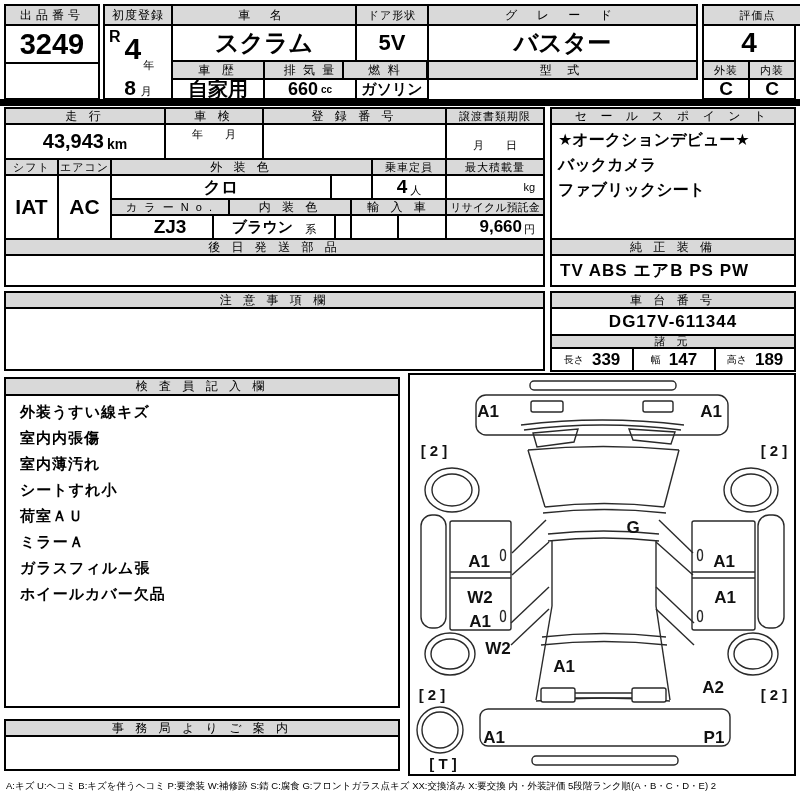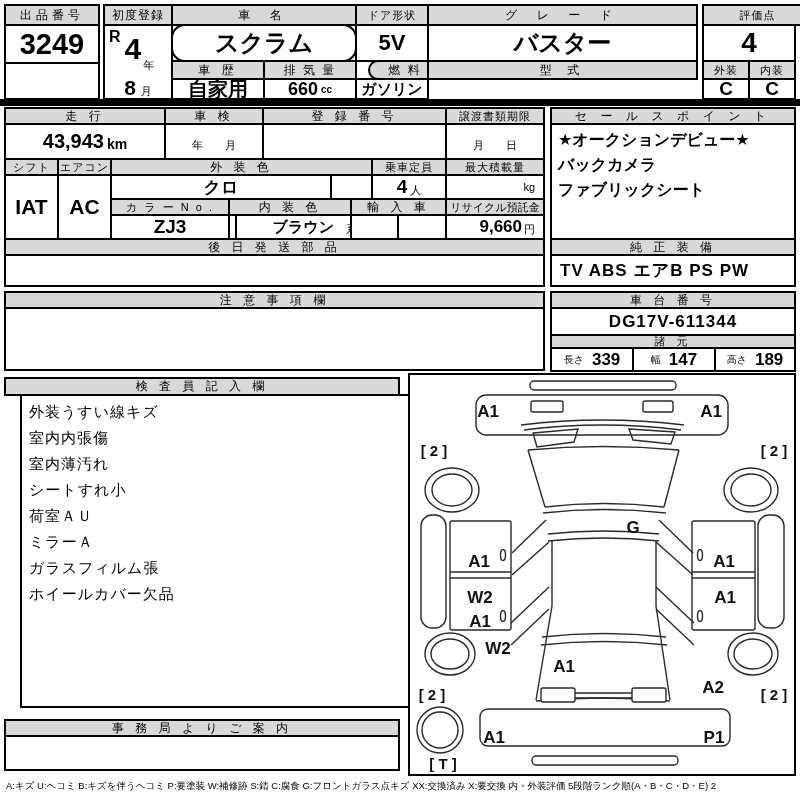--- a/index.html
+++ b/index.html
@@ -4,21 +4,21 @@
 <style>
   html,body{margin:0;padding:0;background:#fff;}
   #sheet{position:relative;width:800px;height:800px;background:#fff;overflow:hidden;
          font-family:"Liberation Sans","DejaVu Sans",sans-serif;color:#000;}
   .c{position:absolute;box-sizing:border-box;border:2px solid #000;background:#fff;}
   .h{background:#d9d9d9;display:flex;align-items:center;justify-content:center;
      font-size:12px;letter-spacing:4px;white-space:nowrap;overflow:hidden;}
   .h.sm{font-size:11px;letter-spacing:1px;}
   .v{display:flex;align-items:center;justify-content:center;font-weight:bold;white-space:nowrap;overflow:hidden;}
   .unit{font-weight:bold;font-size:11px;margin-left:3px;}
-  .lines{padding:3px 7px;font-weight:normal;font-size:15px;line-height:26px;letter-spacing:1px;margin-left:16px;}
+  .lines{padding:3px 14px;font-weight:bold;font-size:15px;line-height:26px;letter-spacing:1px;}
   .salespt{padding:2px 6px;font-weight:bold;font-size:16px;line-height:25px;}
   .blackband{position:absolute;background:#000;}
   .rightal{justify-content:flex-end;padding-right:8px;}
   .leftal{justify-content:flex-start;padding-left:8px;}
   svg text{font-family:"Liberation Sans","DejaVu Sans",sans-serif;font-weight:bold;fill:#111;}
   .legend{position:absolute;font-size:9.5px;letter-spacing:0px;white-space:nowrap;}
 </style>
 </head>
 <body>
 
@@ -35,32 +35,32 @@
       <span style="font-weight:bold;font-size:30px;margin:4px 2px 0 4px;">4</span>
       <span style="font-size:11px;margin-top:30px;">年</span>
     </div>
     <div style="display:flex;align-items:center;justify-content:center;height:28px;">
       <span style="font-weight:bold;font-size:21px;">8</span>
       <span style="font-size:11px;margin-left:5px;margin-top:6px;">月</span>
     </div>
   </div>
 
   <div class="c h" style="left:171px;top:4px;width:186px;height:22px;letter-spacing:8px;">車 名</div>
-  <div class="c v" style="left:171px;top:24px;width:186px;height:38px;font-size:24px;border-radius:14px;">スクラム</div>
+  <div class="c v" style="left:171px;top:24px;width:186px;height:38px;font-size:24px;">スクラム</div>
   <div class="c h" style="left:171px;top:60px;width:94px;height:20px;">車 歴</div>
   <div class="c h" style="left:263px;top:60px;width:94px;height:20px;letter-spacing:2px;">排 気 量</div>
   <div class="c v" style="left:171px;top:78px;width:94px;height:22px;font-size:20px;">自家用</div>
   <div class="c v" style="left:263px;top:78px;width:94px;height:22px;font-size:18px;">
     <span>660</span>
     <span class="unit" style="font-size:10px;">cc</span>
   </div>
 
   <div class="c h sm" style="left:355px;top:4px;width:74px;height:22px;">ドア形状</div>
   <div class="c v" style="left:355px;top:24px;width:74px;height:38px;font-size:22px;">5V</div>
-  <div class="c h" style="left:368px;top:60px;width:74px;height:20px;letter-spacing:2px;border-radius:10px;">燃 料</div>
+  <div class="c h" style="left:342px;top:60px;width:86px;height:20px;letter-spacing:2px;">燃 料</div>
   <div class="c v" style="left:355px;top:78px;width:74px;height:22px;font-size:15px;">ガソリン</div>
 
   <div class="c h" style="left:427px;top:4px;width:271px;height:22px;letter-spacing:8px;">グ レ ー ド</div>
   <div class="c v" style="left:427px;top:24px;width:271px;height:38px;font-size:24px;">バスター</div>
   <div class="c h" style="left:427px;top:60px;width:271px;height:20px;letter-spacing:6px;">型 式</div>
 
   <div class="c h sm" style="left:702px;top:4px;width:111px;height:22px;">評価点</div>
   <div class="c v" style="left:702px;top:24px;width:94px;height:38px;font-size:28px;">4</div>
   <div class="c h sm" style="left:702px;top:60px;width:48px;height:20px;">外装</div>
   <div class="c h sm" style="left:748px;top:60px;width:48px;height:20px;">内装</div>
@@ -71,21 +71,21 @@
 
   <div class="c h" style="left:4px;top:107px;width:162px;height:18px;">走 行</div>
   <div class="c h" style="left:164px;top:107px;width:100px;height:18px;">車 検</div>
   <div class="c h" style="left:262px;top:107px;width:185px;height:18px;">登 録 番 号</div>
   <div class="c h sm" style="left:445px;top:107px;width:100px;height:18px;">譲渡書類期限</div>
 
   <div class="c v" style="left:4px;top:123px;width:162px;height:37px;font-size:20px;text-align:right;">
     <span>43,943</span>
     <span class="unit" style="font-size:14px;margin-top:4px;">km</span>
   </div>
-  <div class="c v" style="left:164px;top:123px;width:100px;height:37px;font-size:11px;font-weight:normal;align-items:flex-end;padding-bottom:5px;">年　　月</div>
+  <div class="c v" style="left:164px;top:123px;width:100px;height:37px;font-size:11px;font-weight:normal;align-items:flex-end;padding-bottom:16px;">年　　月</div>
   <div class="c" style="left:262px;top:123px;width:185px;height:37px;"></div>
   <div class="c v" style="left:445px;top:123px;width:100px;height:37px;font-size:11px;font-weight:normal;align-items:flex-end;padding-bottom:5px;">月　　日</div>
 
   <div class="c h sm" style="left:4px;top:158px;width:55px;height:18px;">シフト</div>
   <div class="c h sm" style="left:57px;top:158px;width:55px;height:18px;">エアコン</div>
   <div class="c h" style="left:110px;top:158px;width:263px;height:18px;">外 装 色</div>
   <div class="c h sm" style="left:371px;top:158px;width:76px;height:18px;">乗車定員</div>
   <div class="c h sm" style="left:445px;top:158px;width:100px;height:18px;">最大積載量</div>
 
   <div class="c v" style="left:4px;top:174px;width:55px;height:66px;font-size:21px;">IAT</div>
@@ -100,21 +100,21 @@
     <span></span>
     <span>kg</span>
   </div>
 
   <div class="c h sm" style="left:110px;top:198px;width:120px;height:18px;letter-spacing:2px;">カ ラ ー N o .</div>
   <div class="c h" style="left:228px;top:198px;width:124px;height:18px;">内 装 色</div>
   <div class="c h" style="left:350px;top:198px;width:97px;height:18px;">輸 入 車</div>
   <div class="c h sm" style="left:445px;top:198px;width:100px;height:18px;letter-spacing:0;">リサイクル預託金</div>
 
   <div class="c v" style="left:110px;top:214px;width:120px;height:26px;font-size:19px;">ZJ3</div>
-  <div class="c v" style="left:235px;top:214px;width:124px;height:26px;font-size:15px;justify-content:flex-end;">
+  <div class="c v" style="left:212px;top:214px;width:124px;height:26px;font-size:15px;">
     <span>ブラウン</span>
     <span style="font-weight:normal;font-size:11px;margin-left:12px;margin-top:5px;">系</span>
   </div>
   <div class="c" style="left:350px;top:214px;width:49px;height:26px;"></div>
   <div class="c" style="left:397px;top:214px;width:50px;height:26px;"></div>
   <div class="c v rightal" style="left:445px;top:214px;width:100px;height:26px;font-size:17px;">
     <span>9,660</span>
     <span style="font-weight:normal;font-size:11px;margin-left:2px;margin-top:4px;">円</span>
   </div>
 

